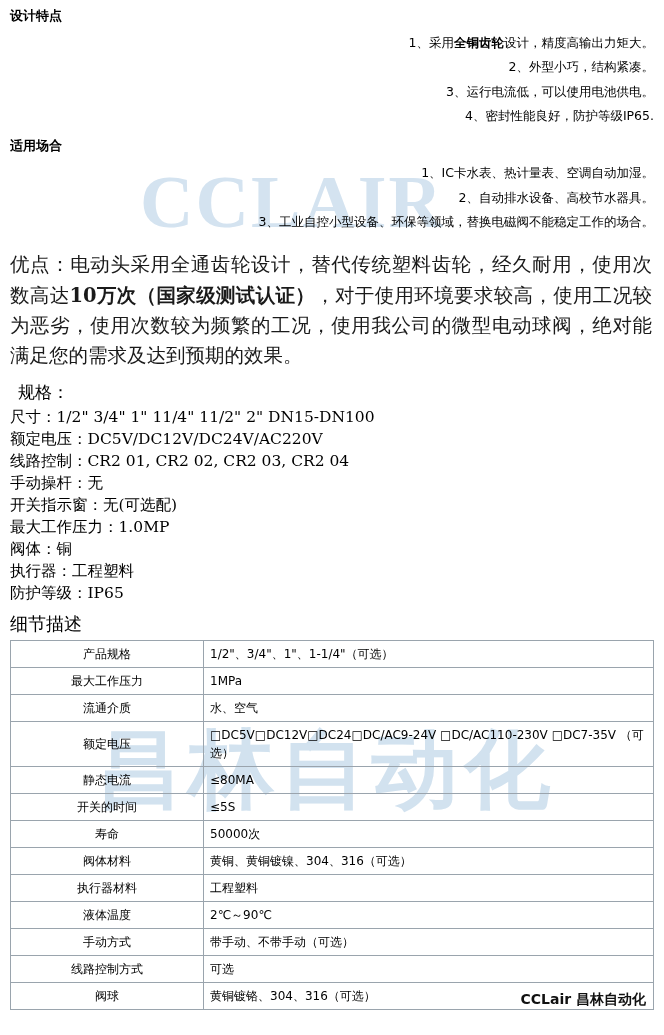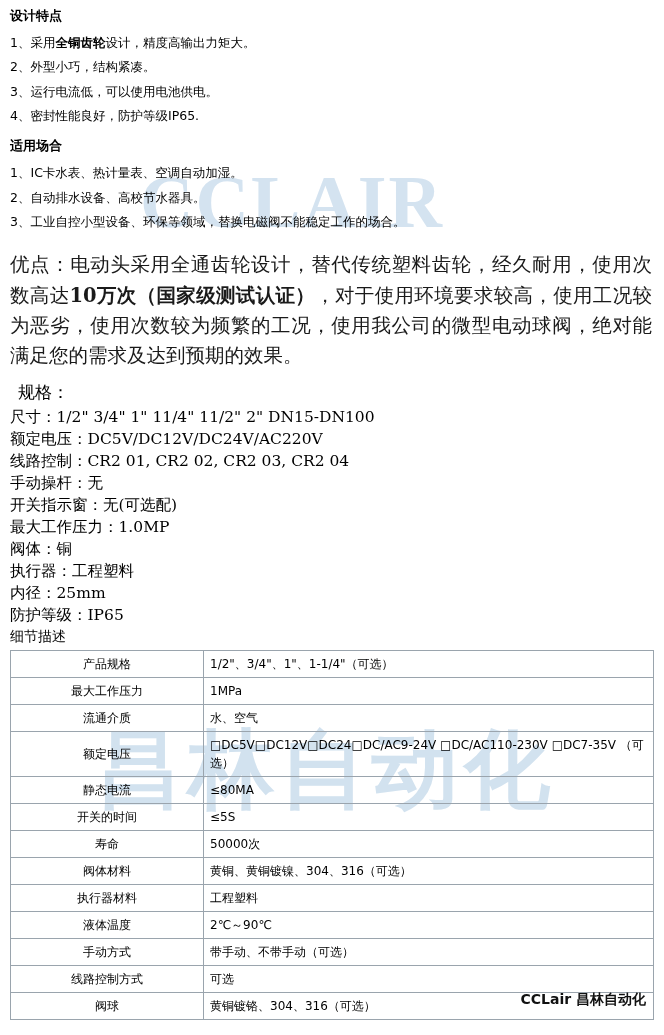--- a/index.html
+++ b/index.html
@@ -56,20 +56,21 @@
     font-size: 13px;
     font-weight: bold;
     margin: 0 0 6px 0;
     line-height: 1.3;
   }
   .list-line {
     font-size: 12.5px;
     line-height: 1.95;
     margin: 0;
     white-space: nowrap;
+    text-align: right;
   }
   .list-line b { font-weight: bold; }
   .gap-sm { height: 10px; }
   .gap-md { height: 16px; }
 
   .highlight-para {
     font-family: "DejaVu Serif", "Liberation Serif", serif;
     font-size: 19.5px;
     line-height: 1.55;
     color: #1a1a1a;
@@ -87,23 +88,23 @@
   .spec-row {
     font-family: "DejaVu Serif", "Liberation Serif", serif;
     font-size: 15.5px;
     line-height: 1.42;
     white-space: nowrap;
   }
   .spec-row .lbl { }
   .spec-row .val { }
 
   .detail-title {
-    font-size: 14px;
+    font-size: 18px;
     font-weight: normal;
-    margin: 2px 0 4px 0;
+    margin: 8px 0 4px 0;
   }
 
   table.detail {
     border-collapse: collapse;
     width: 644px;
     table-layout: fixed;
     font-size: 12px;
   }
   table.detail td {
     border: 1px solid #9aa4ad;
@@ -166,21 +167,20 @@
     <div class="spec-title">规格：</div>
 
     <div class="spec-row"><span class="lbl">尺寸：</span><span class="val">1/2" 3/4" 1" 11/4" 11/2" 2" DN15-DN100</span></div>
     <div class="spec-row"><span class="lbl">额定电压：</span><span class="val">DC5V/DC12V/DC24V/AC220V</span></div>
     <div class="spec-row"><span class="lbl">线路控制：</span><span class="val">CR2 01, CR2 02, CR2 03, CR2 04</span></div>
     <div class="spec-row"><span class="lbl">手动操杆：</span><span class="val">无</span></div>
     <div class="spec-row"><span class="lbl">开关指示窗：</span><span class="val">无(可选配)</span></div>
     <div class="spec-row"><span class="lbl">最大工作压力：</span><span class="val">1.0MP</span></div>
     <div class="spec-row"><span class="lbl">阀体：</span><span class="val">铜</span></div>
     <div class="spec-row"><span class="lbl">执行器：</span><span class="val">工程塑料</span></div>
-    <div class="spec-row"><span class="lbl">内径：</span><span class="val">25mm</span></div>
     <div class="spec-row"><span class="lbl">防护等级：</span><span class="val">IP65</span></div>
 
     <div class="detail-title">细节描述</div>
 
     <table class="detail">
       <tbody>
         <tr>
           <td class="k">产品规格</td>
           <td class="v">1/2"、3/4"、1"、1-1/4"（可选）</td>
         </tr>

